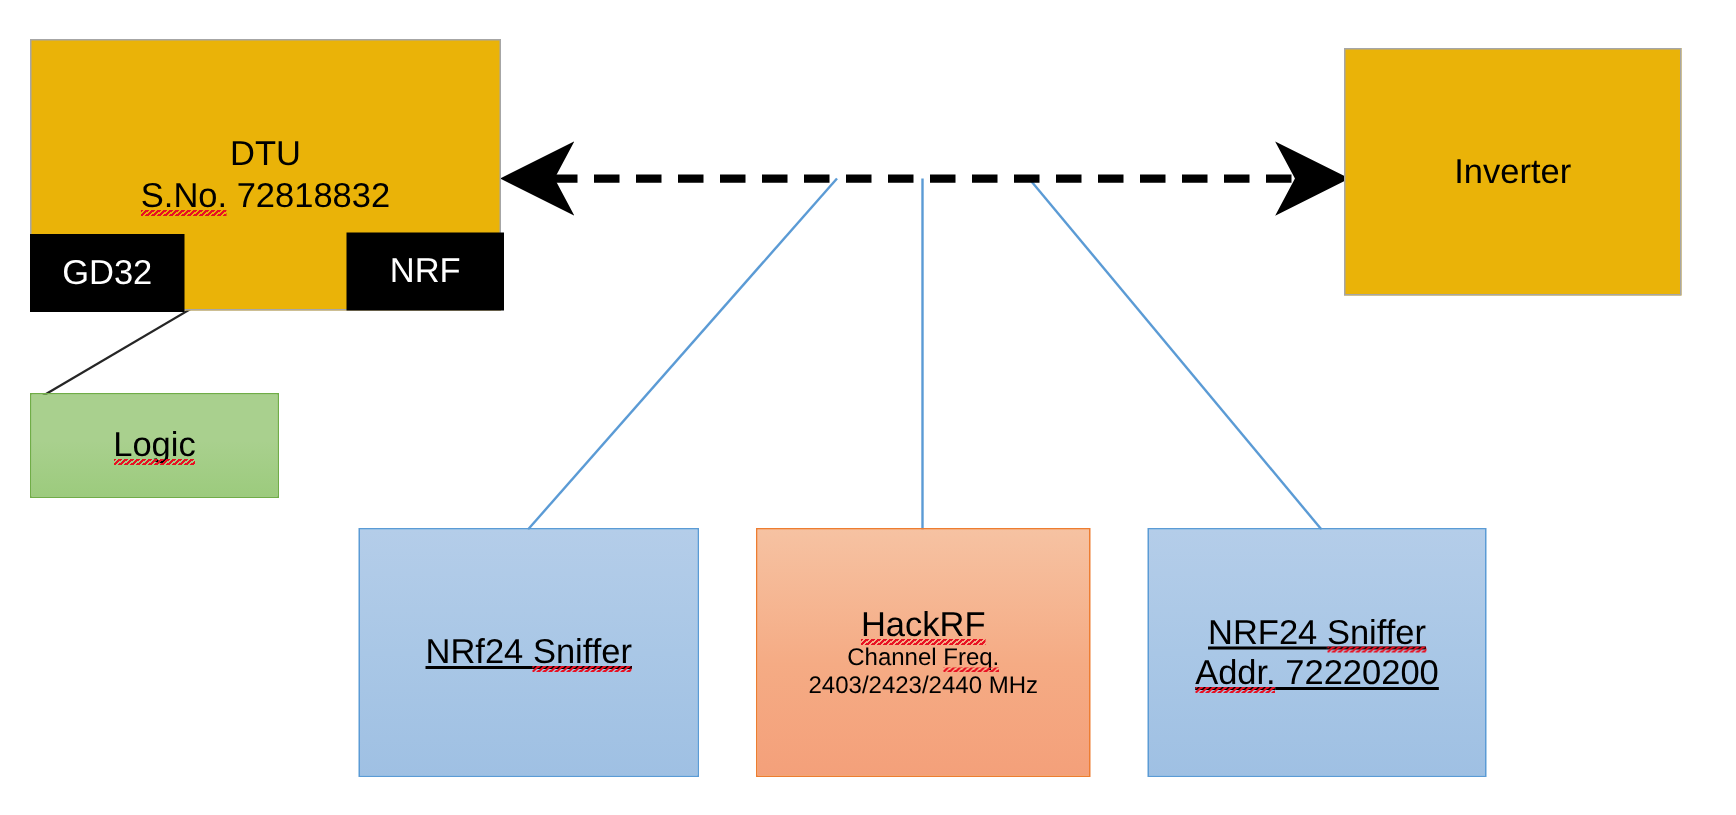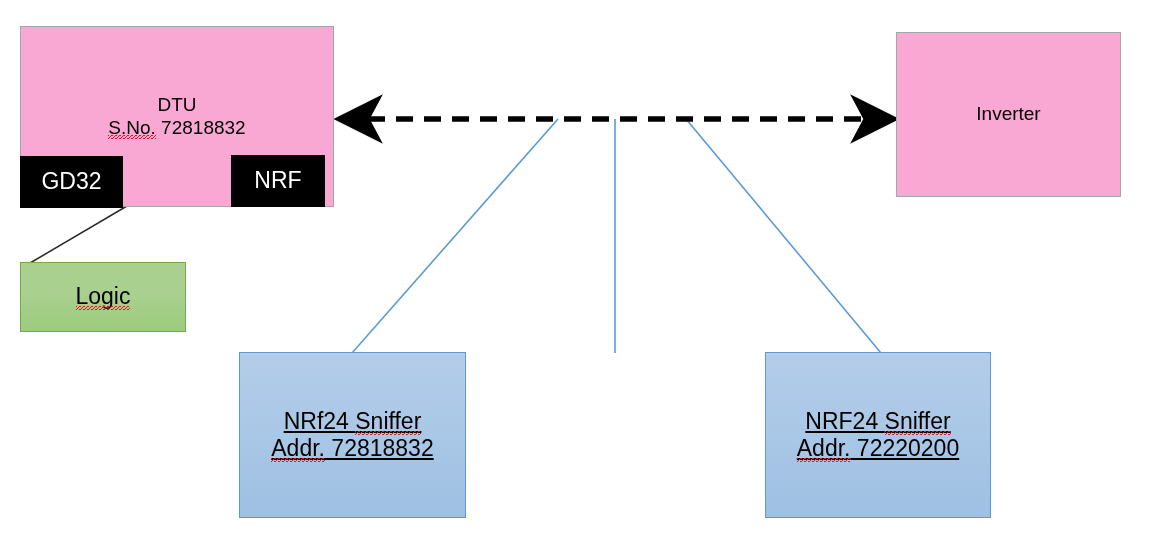--- a/index.html
+++ b/index.html
@@ -21,24 +21,24 @@
     display: flex;
     flex-direction: column;
     align-items: center;
     justify-content: center;
     text-align: center;
     line-height: 1.18;
   }
 
   
   .grey-block {
-    background: #f9a8d4;
+    background: #eab308;
     border: 1px solid #a6a6a6;
     color: #000000;
-    font-size: 19px;
+    font-size: 23px;
   }
 
   
   .chip {
     background: #000000;
     border: none;
     color: #ffffff;
     font-size: 23px;
     font-weight: 400;
   }
@@ -141,43 +141,49 @@
     <div class="txt-row">DTU</div>
     <div class="txt-row">
       <span class="sq">S.No.</span><span> 72818832</span>
     </div>
   </div>
 
   <div class="node chip" style="left:20px; top:156px; width:103px; height:52px;">
     <div class="txt-row">GD32</div>
   </div>
 
-  <div class="node chip" style="left:231px; top:155px; width:94px; height:52px;">
+  <div class="node chip" style="left:231px; top:155px; width:105px; height:52px;">
     <div class="txt-row">NRF</div>
   </div>
 
   <div class="node green-block" style="left:20px; top:262px; width:166px; height:70px;">
     <div class="txt-row">
       <span class="sq">Logic</span>
     </div>
   </div>
 
   <div class="node grey-block" style="left:896px; top:32px; width:225px; height:165px;gap:12px;">
     <div class="txt-row">Inverter</div>
   </div>
 
   <div class="node blue-block" style="left:239px; top:352px; width:227px; height:166px;">
     <div class="txt-row">
       <span>NRf24 </span><span class="sq">Sniffer</span>
     </div>
-    <div class="txt-row">
-      <span class="sq">Addr.</span><span> 72818832</span>
-    </div>
   </div>
 
+  <div class="node orange-block" style="left:504px; top:352px; width:223px; height:166px;">
+    <div class="txt-row">
+      <span class="sq">HackRF</span>
+    </div>
+    <div class="txt-row line-sm">
+      <span>Channel </span><span class="sq sq-sm">Freq.</span>
+    </div>
+    <div class="txt-row line-sm">2403/2423/2440 MHz</div>
+  </div>
 
   <div class="node blue-block" style="left:765px; top:352px; width:226px; height:166px;">
     <div class="txt-row">
       <span>NRF24 </span><span class="sq">Sniffer</span>
     </div>
     <div class="txt-row">
       <span class="sq">Addr.</span><span> 72220200</span>
     </div>
   </div>
 

